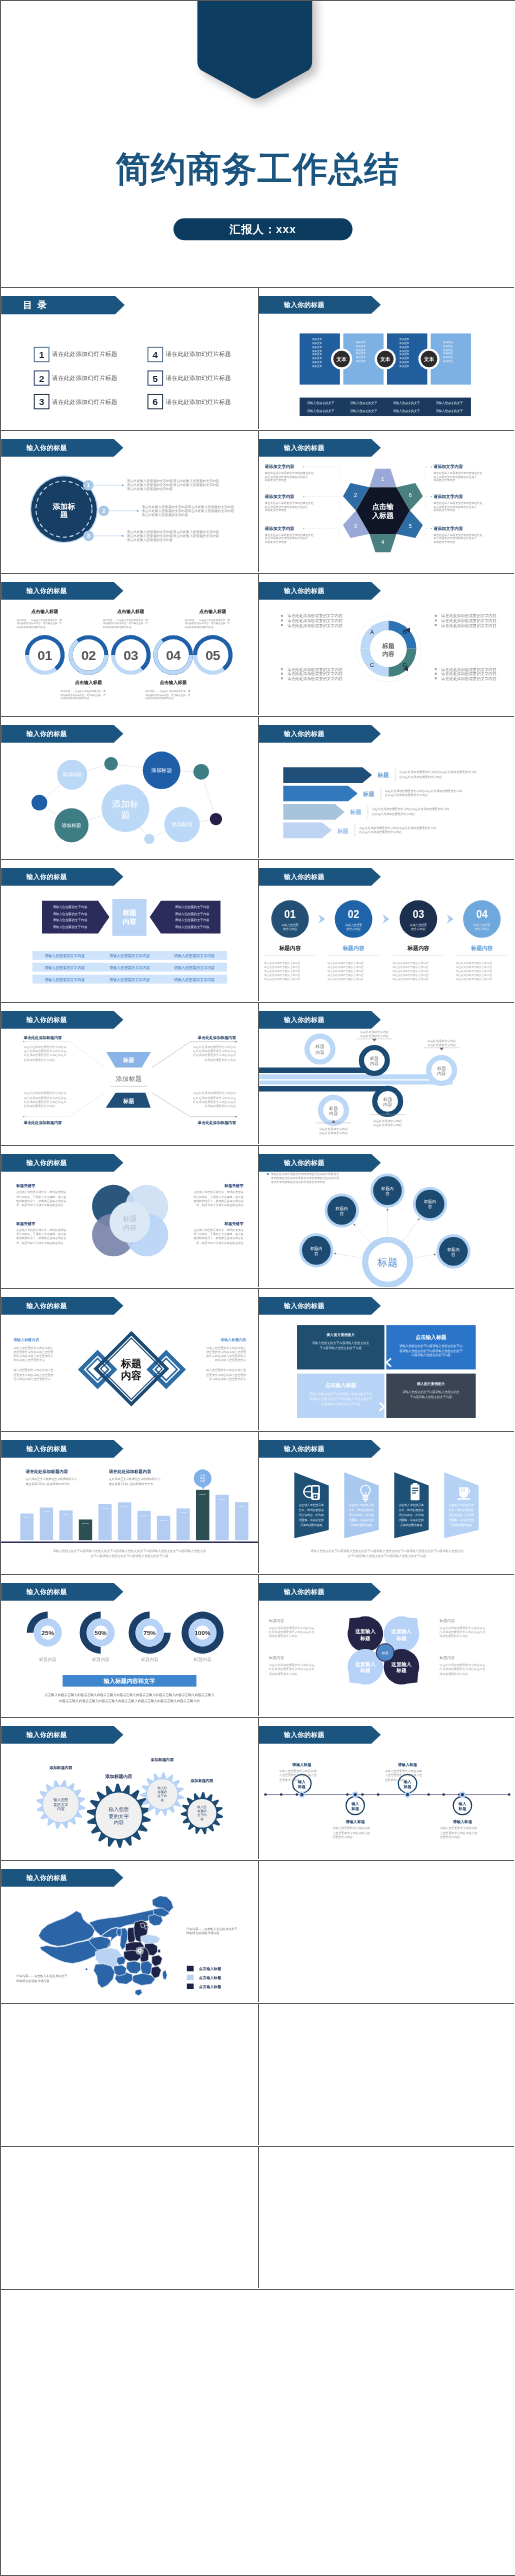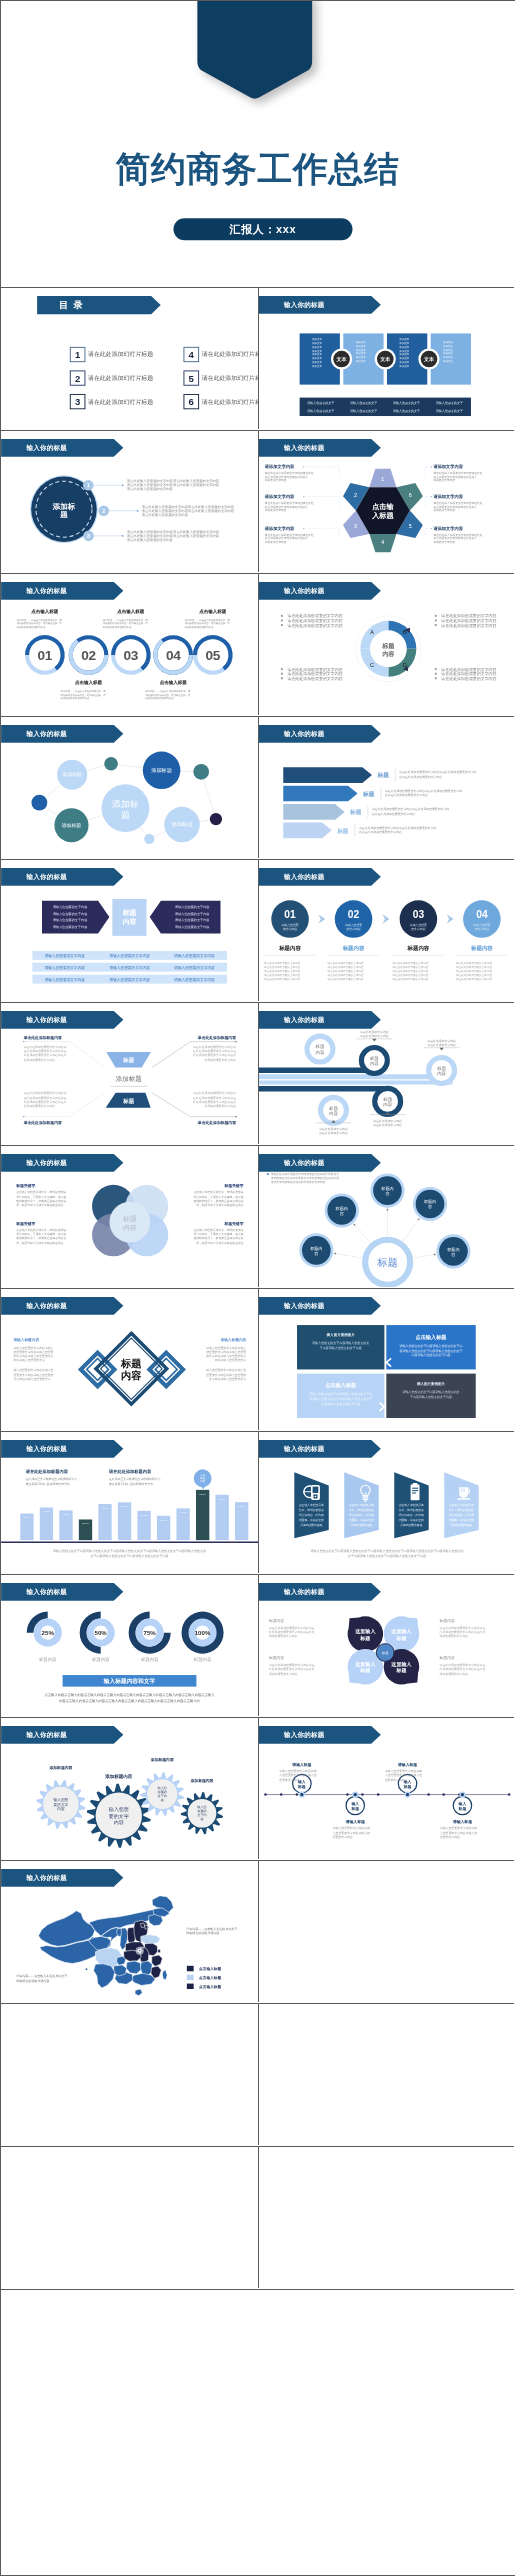--- a/index.html
+++ b/index.html
@@ -56,21 +56,21 @@
       <div class="gl" style="left:258px;top:1145px;width:0.7px;height:142px;"></div>
       <div class="gl" style="left:258px;top:1288px;width:0.7px;height:142px;"></div>
       <div class="gl" style="left:258px;top:1431px;width:0.7px;height:142px;"></div>
       <div class="gl" style="left:258px;top:1574px;width:0.7px;height:142px;"></div>
       <div class="gl" style="left:258px;top:1717px;width:0.7px;height:142px;"></div>
       <div class="gl" style="left:258px;top:1860px;width:0.7px;height:142px;"></div>
       <div class="gl" style="left:258px;top:2003px;width:0.7px;height:142px;"></div>
       <div class="gl" style="left:258px;top:2146px;width:0.7px;height:142px;"></div>
     </div>
   <div id="slides">
-      <div class="slide" style="left:1.4px;top:287px;width:257px;height:142px;padding-left:36px;">
+      <div class="slide" style="left:1.4px;top:287px;width:257px;height:142px;">
         <svg width="257" height="142" viewBox="0 0 376 208">
           <g>
             <path d="M0 13 H167 L181 26.5 L167 40 H0 Z" fill="#1b547e"></path>
             <text x="32" y="31" font-size="13.5" font-weight="bold" fill="#fff" letter-spacing="2">目 录</text>
           </g>
           <g>
             <rect x="48.5" y="88.4" width="21.5" height="21" fill="none" stroke="#4a6d8f" stroke-width="1.4"></rect>
             <text x="59.2" y="104" font-size="14" font-weight="bold" fill="#16243f" text-anchor="middle">1</text>
             <text x="74.5" y="101.8" font-size="8.7" fill="#555">请在此处添加幻灯片标题</text>
           </g>

